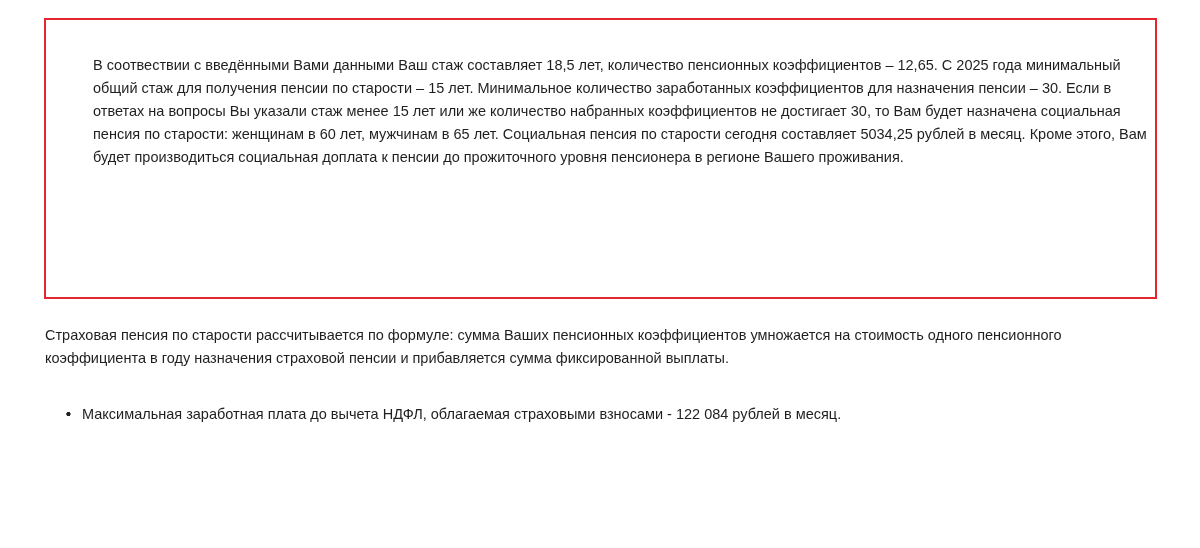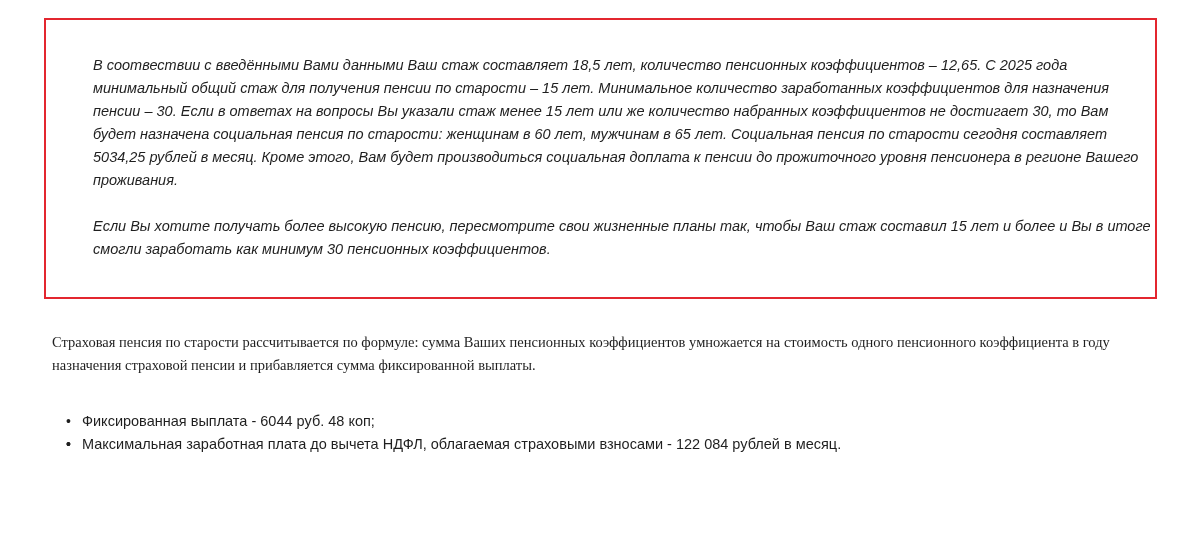--- a/index.html
+++ b/index.html
@@ -18,43 +18,41 @@
       position: relative;
     }
     .notice-box {
       position: absolute;
       left: 44px;
       top: 18px;
       width: 1109px;
       height: 277px;
       border: 2px solid #e3262f;
       box-sizing: content-box;
-      font-style: italic;
     }
     .notice-inner {
       position: absolute;
       left: 47px;
       top: 34px;
       width: 1062px;
     }
     .notice-inner p {
       margin: 0;
     }
     .notice-inner p + p {
       margin-top: 23px;
     }
     .body-text {
       position: absolute;
       left: 44px;
       top: 323px;
       width: 1120px;
     }
     .body-text p {
-      margin: 8px;
-      font-family: Liberation Serif, serif;
+      margin: 1px;
     }
     .para-formula {
       margin-bottom: 33px !important;
     }
     .para-indicators {
       margin-bottom: 23px !important;
     }
     ul.indicators {
       margin: 0;
       padding: 0 0 0 38px;
@@ -70,30 +68,28 @@
       top: 0;
       font-size: 14px;
     }
   </style>
 </head>
 <body>
 
 <div class="notice-box">
   <div class="notice-inner">
     <p>В соотвествии с введёнными Вами данными Ваш стаж составляет 18,5 лет, количество пенсионных коэффициентов – 12,65. С 2025 года минимальный общий стаж для получения пенсии по старости – 15 лет. Минимальное количество заработанных коэффициентов для назначения пенсии – 30. Если в ответах на вопросы Вы указали стаж менее 15 лет или же количество набранных коэффициентов не достигает 30, то Вам будет назначена социальная пенсия по старости: женщинам в 60 лет, мужчинам в 65 лет. Социальная пенсия по старости сегодня составляет 5034,25 рублей в месяц. Кроме этого, Вам будет производиться социальная доплата к пенсии до прожиточного уровня пенсионера в регионе Вашего проживания.</p>
-    <p>Если Вы хотите получать более высокую пенсию, пересмотрите свои жизненные планы так, чтобы Ваш стаж составил 15 лет и более и Вы в итоге смогли заработать как минимум 30 пенсионных коэффициентов.</p>
   </div>
 </div>
 
 <div class="body-text">
   <p class="para-formula">Страховая пенсия по старости рассчитывается по формуле: сумма Ваших пенсионных коэффициентов умножается на стоимость одного пенсионного коэффициента в году назначения страховой пенсии и прибавляется сумма фиксированной выплаты.</p>
   <ul class="indicators">
     <li>
       <span class="bullet">•</span>
-      <span>Фиксированная выплата - 6044 руб. 48 коп;</span>
     </li>
     <li>
       <span class="bullet">•</span>
     </li>
     <li>
       <span class="bullet">•</span>
       <span>Максимальная заработная плата до вычета НДФЛ, облагаемая страховыми взносами - 122 084 рублей в месяц.</span>
     </li>
   </ul>
 </div>

